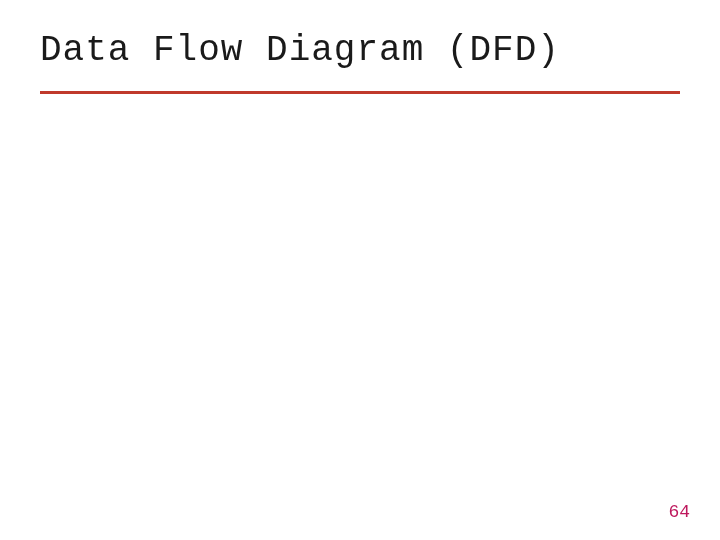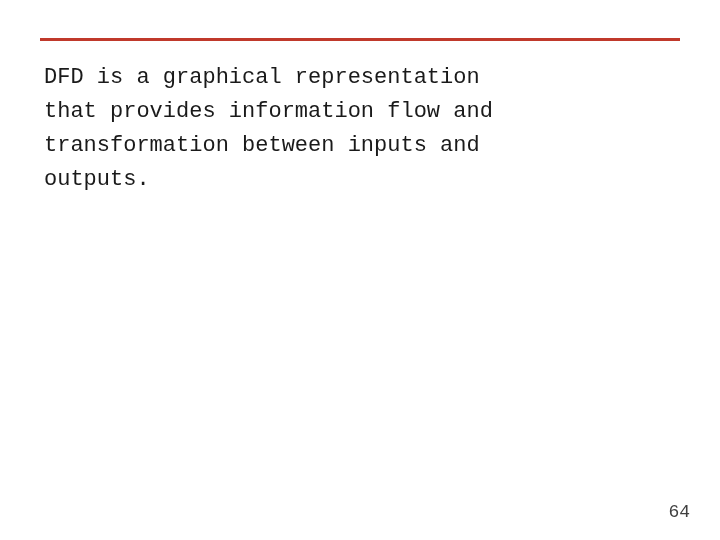--- a/index.html
+++ b/index.html
@@ -56,34 +56,33 @@
       line-height: 1.55;
       margin-bottom: 18px;
     }
 
     .page-number {
       position: absolute;
       bottom: 18px;
       right: 30px;
       font-family: 'Courier New', Courier, monospace;
       font-size: 18px;
-      color: #404040;
+      color: #be185d;
     }
   </style>
 </head>
 <body>
 
 <div class="slide-container">
 
+  <div class="title-section">
+    <h1 class="slide-title">Data Flow Diagram  (DFD)</h1>
+  </div>
 
   <div class="divider"></div>
 
   <div class="content-section">
-    <p class="content-paragraph" style="white-space: pre-line;">DFD is a graphical representation
-that provides information flow and
-transformation between inputs and
-outputs.</p>
 
   </div>
 
   <div class="page-number">64</div>
 
 </div>
 
 </body></html>

